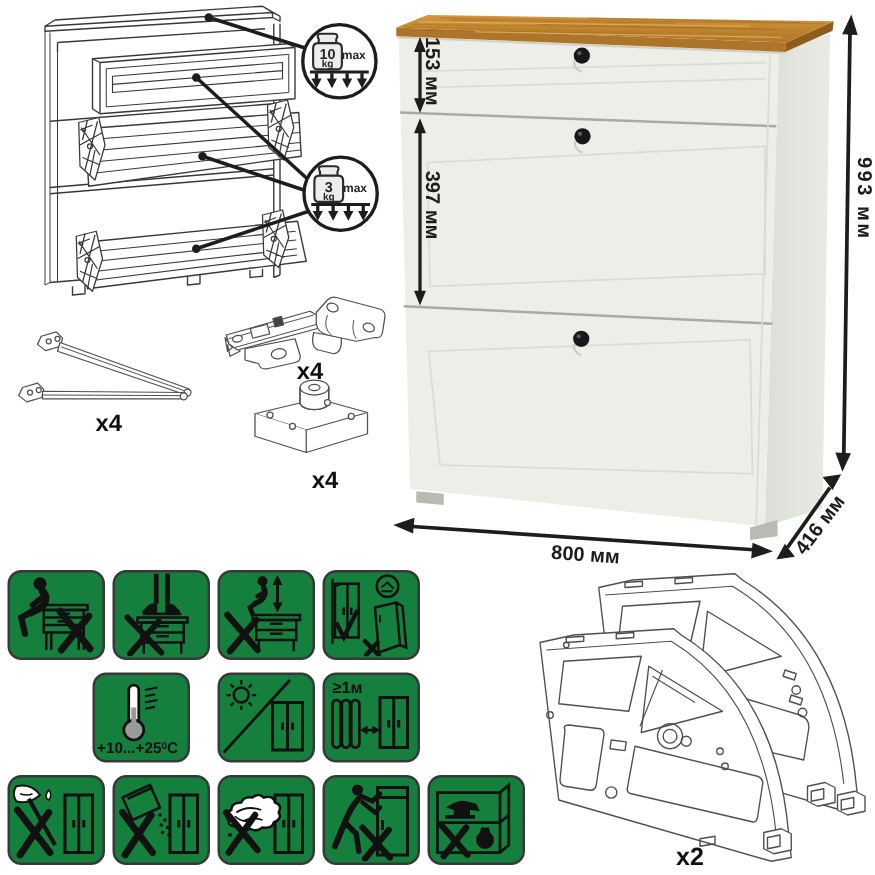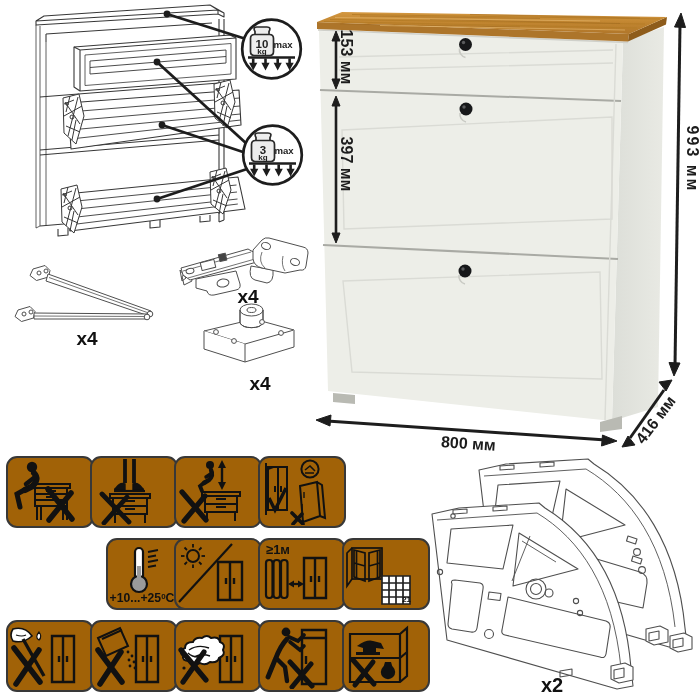--- a/index.html
+++ b/index.html
@@ -1,20 +1,20 @@
 <!DOCTYPE html>
 <html><head>
 <meta charset="utf-8">
 <style>
 html,body{margin:0;padding:0;}
 .page{position:relative;width:700px;height:700px;background:#ffffff;overflow:hidden;
       font-family:"Liberation Sans",sans-serif;}
 .lay{position:absolute;left:0;top:0;}
-.tile{position:absolute;width:88px;height:72px;border:2.6px solid #383838;border-radius:11px;
-      background:#a16207;box-sizing:border-box;padding-left:44px;}
+.tile{position:absolute;width:78px;height:72px;border:2.6px solid #383838;border-radius:11px;
+      background:#15803d;box-sizing:border-box;padding-left:44px;}
 .tile svg{position:absolute;left:0;top:0;}
 </style>
 </head>
 <body>
 <div class="page">
 
 <svg class="lay" width="700" height="700" viewBox="0 0 700 700">
   <defs>
     <linearGradient id="woodg" x1="0" y1="0" x2="0" y2="1">
       <stop offset="0" stop-color="#d39740"></stop>
@@ -374,21 +374,21 @@
   <path d="M40,28 L57,24 L60,58 L43,64 Z M57,24 L62,27 L65,60 L60,58 M43,64 L60,58"></path>
   <path d="M44,34 l0,6 M42,46 l0,6" stroke-width="1.4"></path>
  </g>
  <g stroke="#111" stroke-width="3.6" stroke-linecap="round">
   <line x1="32" y1="55" x2="43" y2="66"></line>
   <line x1="42" y1="56" x2="33" y2="66"></line>
  </g>
 </svg>
 </div>
 
-<div class="tile" style="left:106px;top:538px;text-align:right;">
+<div class="tile" style="left:74px;top:538px;text-align:right;">
 <svg width="68" height="67" viewBox="0 0 68 67">
  <g fill="none">
   <circle cx="31" cy="44" r="8" fill="#9a9a9a"></circle>
   <rect x="27" y="8" width="8" height="34" rx="4" fill="#fff" stroke="#111" stroke-width="2.2"></rect>
   <circle cx="31" cy="44" r="8" fill="#9a9a9a" stroke="#111" stroke-width="2.2"></circle>
   <path d="M31,26 L31,44" stroke="#9a9a9a" stroke-width="4"></path>
   <path d="M40,12 l10,-2 M40,17 l8,-1.5 M40,22 l10,-2 M40,27 l8,-1.5" stroke="#111" stroke-width="1.8"></path>
  </g>
  <text x="34" y="62" font-size="12.2" font-weight="bold" fill="#111" text-anchor="middle" font-family="Liberation Sans,sans-serif">+10...+25<tspan font-size="8" dy="-3">0</tspan><tspan dy="3">C</tspan></text>
 </svg>
@@ -421,35 +421,20 @@
   <rect x="21" y="20" width="6.5" height="38" rx="3"></rect>
   <path d="M44,18 L66,18 L66,58 L44,58 Z M55,18 L55,58 M51,36 L51,42 M59,36 L59,42" stroke-width="2.4"></path>
  </g>
  <g stroke="#111" stroke-width="2.2" fill="#111">
   <line x1="31" y1="44" x2="41" y2="44"></line>
   <path d="M28,44 l6,-3.5 l0,7 z" stroke="none"></path>
   <path d="M44,44 l-6,-3.5 l0,7 z" stroke="none"></path>
  </g>
 </svg>
 </div>
-<div class="tile" style="left:342px;top:538px;">
-<svg width="68" height="67" viewBox="0 0 68 67">
- <g fill="none" stroke="#111" stroke-width="1.7">
-  <rect x="8" y="8" width="30" height="31"></rect>
-  <path d="M8,8 L3,13 L3,46 L8,39"></path>
-  <path d="M10,10 L21,13 L21,41 L10,37 Z M12.5,11 L12.5,38 M10,23 L21,26"></path>
-  <path d="M36,10 L25,13 L25,41 L36,37 Z M33.5,11 L33.5,38 M36,23 L25,26"></path>
- </g>
- <g stroke="#222" stroke-width="1.7" fill="none">
-  <path d="M38,36 L66,36 L66,64 L38,64 Z" fill="#fff"></path>
-  <path d="M38,43 L66,43 M38,50 L66,50 M38,57 L66,57 M45,36 L45,64 M52,36 L52,64 M59,36 L59,64"></path>
- </g>
- <text x="62.6" y="62.4" font-size="8" font-weight="bold" fill="#111" text-anchor="middle" font-family="Liberation Sans,sans-serif">21</text>
-</svg>
-</div>
 
 <div class="tile" style="left:6px;top:620px;">
 <svg width="68" height="67" viewBox="0 0 68 67">
  <g fill="none" stroke="#111" stroke-width="2.4">
   <path d="M44,14 L66,14 L66,60 L44,60 Z M55,14 L55,60 M51,34 L51,40 M59,34 L59,40"></path>
  </g>
  <g stroke="#111" fill="#111">
   <path d="M5,7 q12,-3 19,7 q-9,8 -19,5 q-4,-6 0,-12 z" stroke-width="1.6" fill="#fff"></path>
   <path d="M8,13 q6,2 10,0" stroke-width="1.2" fill="none"></path>
   <line x1="15" y1="17" x2="36" y2="54" stroke-width="3.4"></line>

